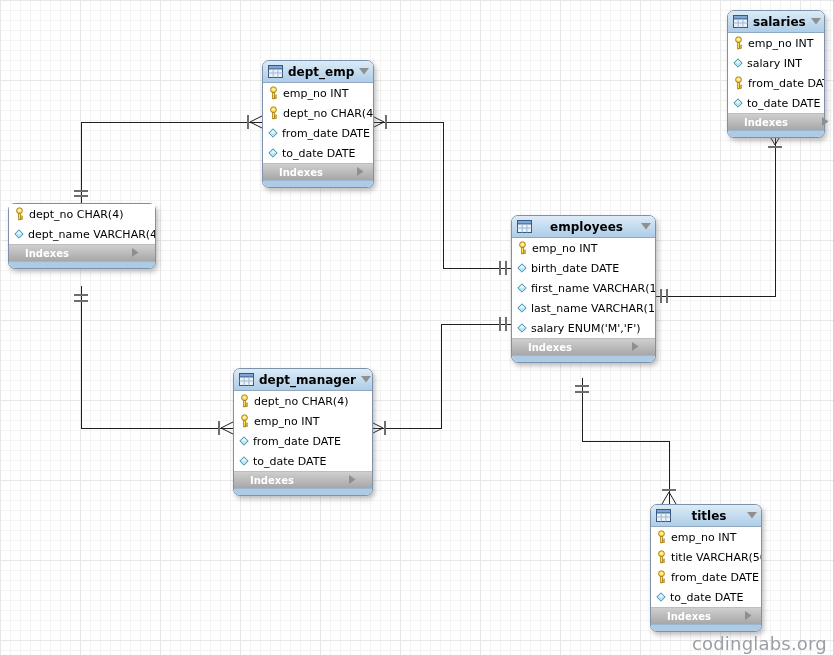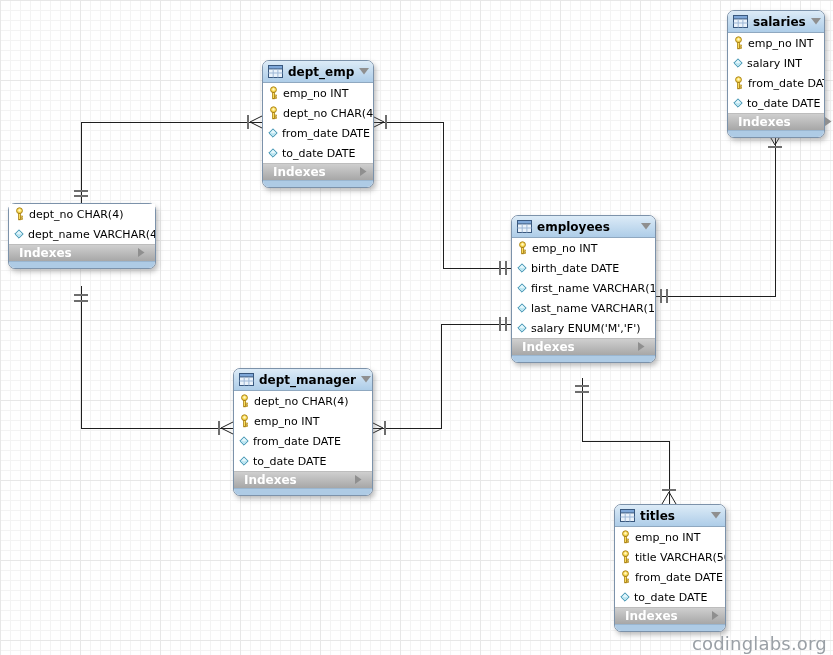--- a/index.html
+++ b/index.html
@@ -20,32 +20,32 @@
   #tables-layer{position:absolute;left:0;top:0;width:100%;height:100%;z-index:2;}
   .table-box{
     position:absolute;background:#fff;border:1px solid #7c92aa;border-radius:7px;
     box-shadow:2px 3px 5px rgba(110,110,110,.45);
   }
   .t-header{
     height:21px;display:flex;align-items:center;gap:5px;padding:0 4px 0 5px;
     background:linear-gradient(#dcebf7,#aecde8);
     border-bottom:1px solid #8fa8c0;border-radius:6px 6px 0 0;
   }
-  .t-title{flex:1;font-size:12px;font-weight:bold;color:#000;white-space:nowrap;}
+  .t-title{flex:1;font-size:12px;font-weight:bold;color:#000;white-space:nowrap;text-align:center;}
   .t-icon{display:inline-flex;}
   .t-caret{display:inline-flex;}
   .t-row{
     height:20px;display:flex;align-items:center;gap:4px;padding-left:5px;
     font-size:11px;color:#000;background:#fff;white-space:nowrap;overflow:hidden;text-align:right;
   }
   .t-row .icn{display:inline-flex;flex:0 0 auto;}
   .t-indexes{
     height:16px;display:flex;align-items:center;justify-content:space-between;
-    padding:0 10px;background:linear-gradient(#cfcfcf,#a7a7a7);
-    border-top:1px solid #bdbdbd;color:#fff;font-size:12px;font-weight:bold;gap:34px;
+    padding:0 16px;background:linear-gradient(#cfcfcf,#a7a7a7);
+    border-top:1px solid #bdbdbd;color:#fff;font-size:10px;font-weight:bold;gap:34px;
   }
   .t-footer{height:6px;background:#aecbe5;border-top:1px solid #9ab6d0;border-radius:0 0 6px 6px;}
   .watermark{
     position:absolute;right:6px;bottom:1px;z-index:3;
     font-size:18px;color:#9aa0a6;letter-spacing:.2px;
   }
 </style>
 </head>
 <body>
 
@@ -437,21 +437,21 @@
     <div class="t-indexes">
       <span>Indexes</span>
       <span>
         <svg width="7" height="9" viewBox="0 0 7 9">
               <polygon points="0,0 6.5,4.5 0,9" fill="#8f8f8f"></polygon>
             </svg>
       </span>
     </div>
     <div class="t-footer"></div>
   </div>
-      <div class="table-box" style="left: 614px; top: 504px; width: 110px;">
+      <div class="table-box" style="left: 650px; top: 504px; width: 110px;">
     <div class="t-header">
       <span class="t-icon">
         <svg width="15" height="13" viewBox="0 0 15 13">
           <rect x="0.5" y="0.5" width="14" height="12" fill="#eaf2fa" stroke="#39587e"></rect>
           <rect x="0.5" y="0.5" width="14" height="3.4" fill="#7ea7d8" stroke="#39587e"></rect>
           <line x1="5.2" y1="3.9" x2="5.2" y2="12.5" stroke="#9db7d6"></line>
           <line x1="9.9" y1="3.9" x2="9.9" y2="12.5" stroke="#9db7d6"></line>
           <line x1="0.5" y1="8" x2="14.5" y2="8" stroke="#9db7d6"></line>
         </svg>
       </span>

